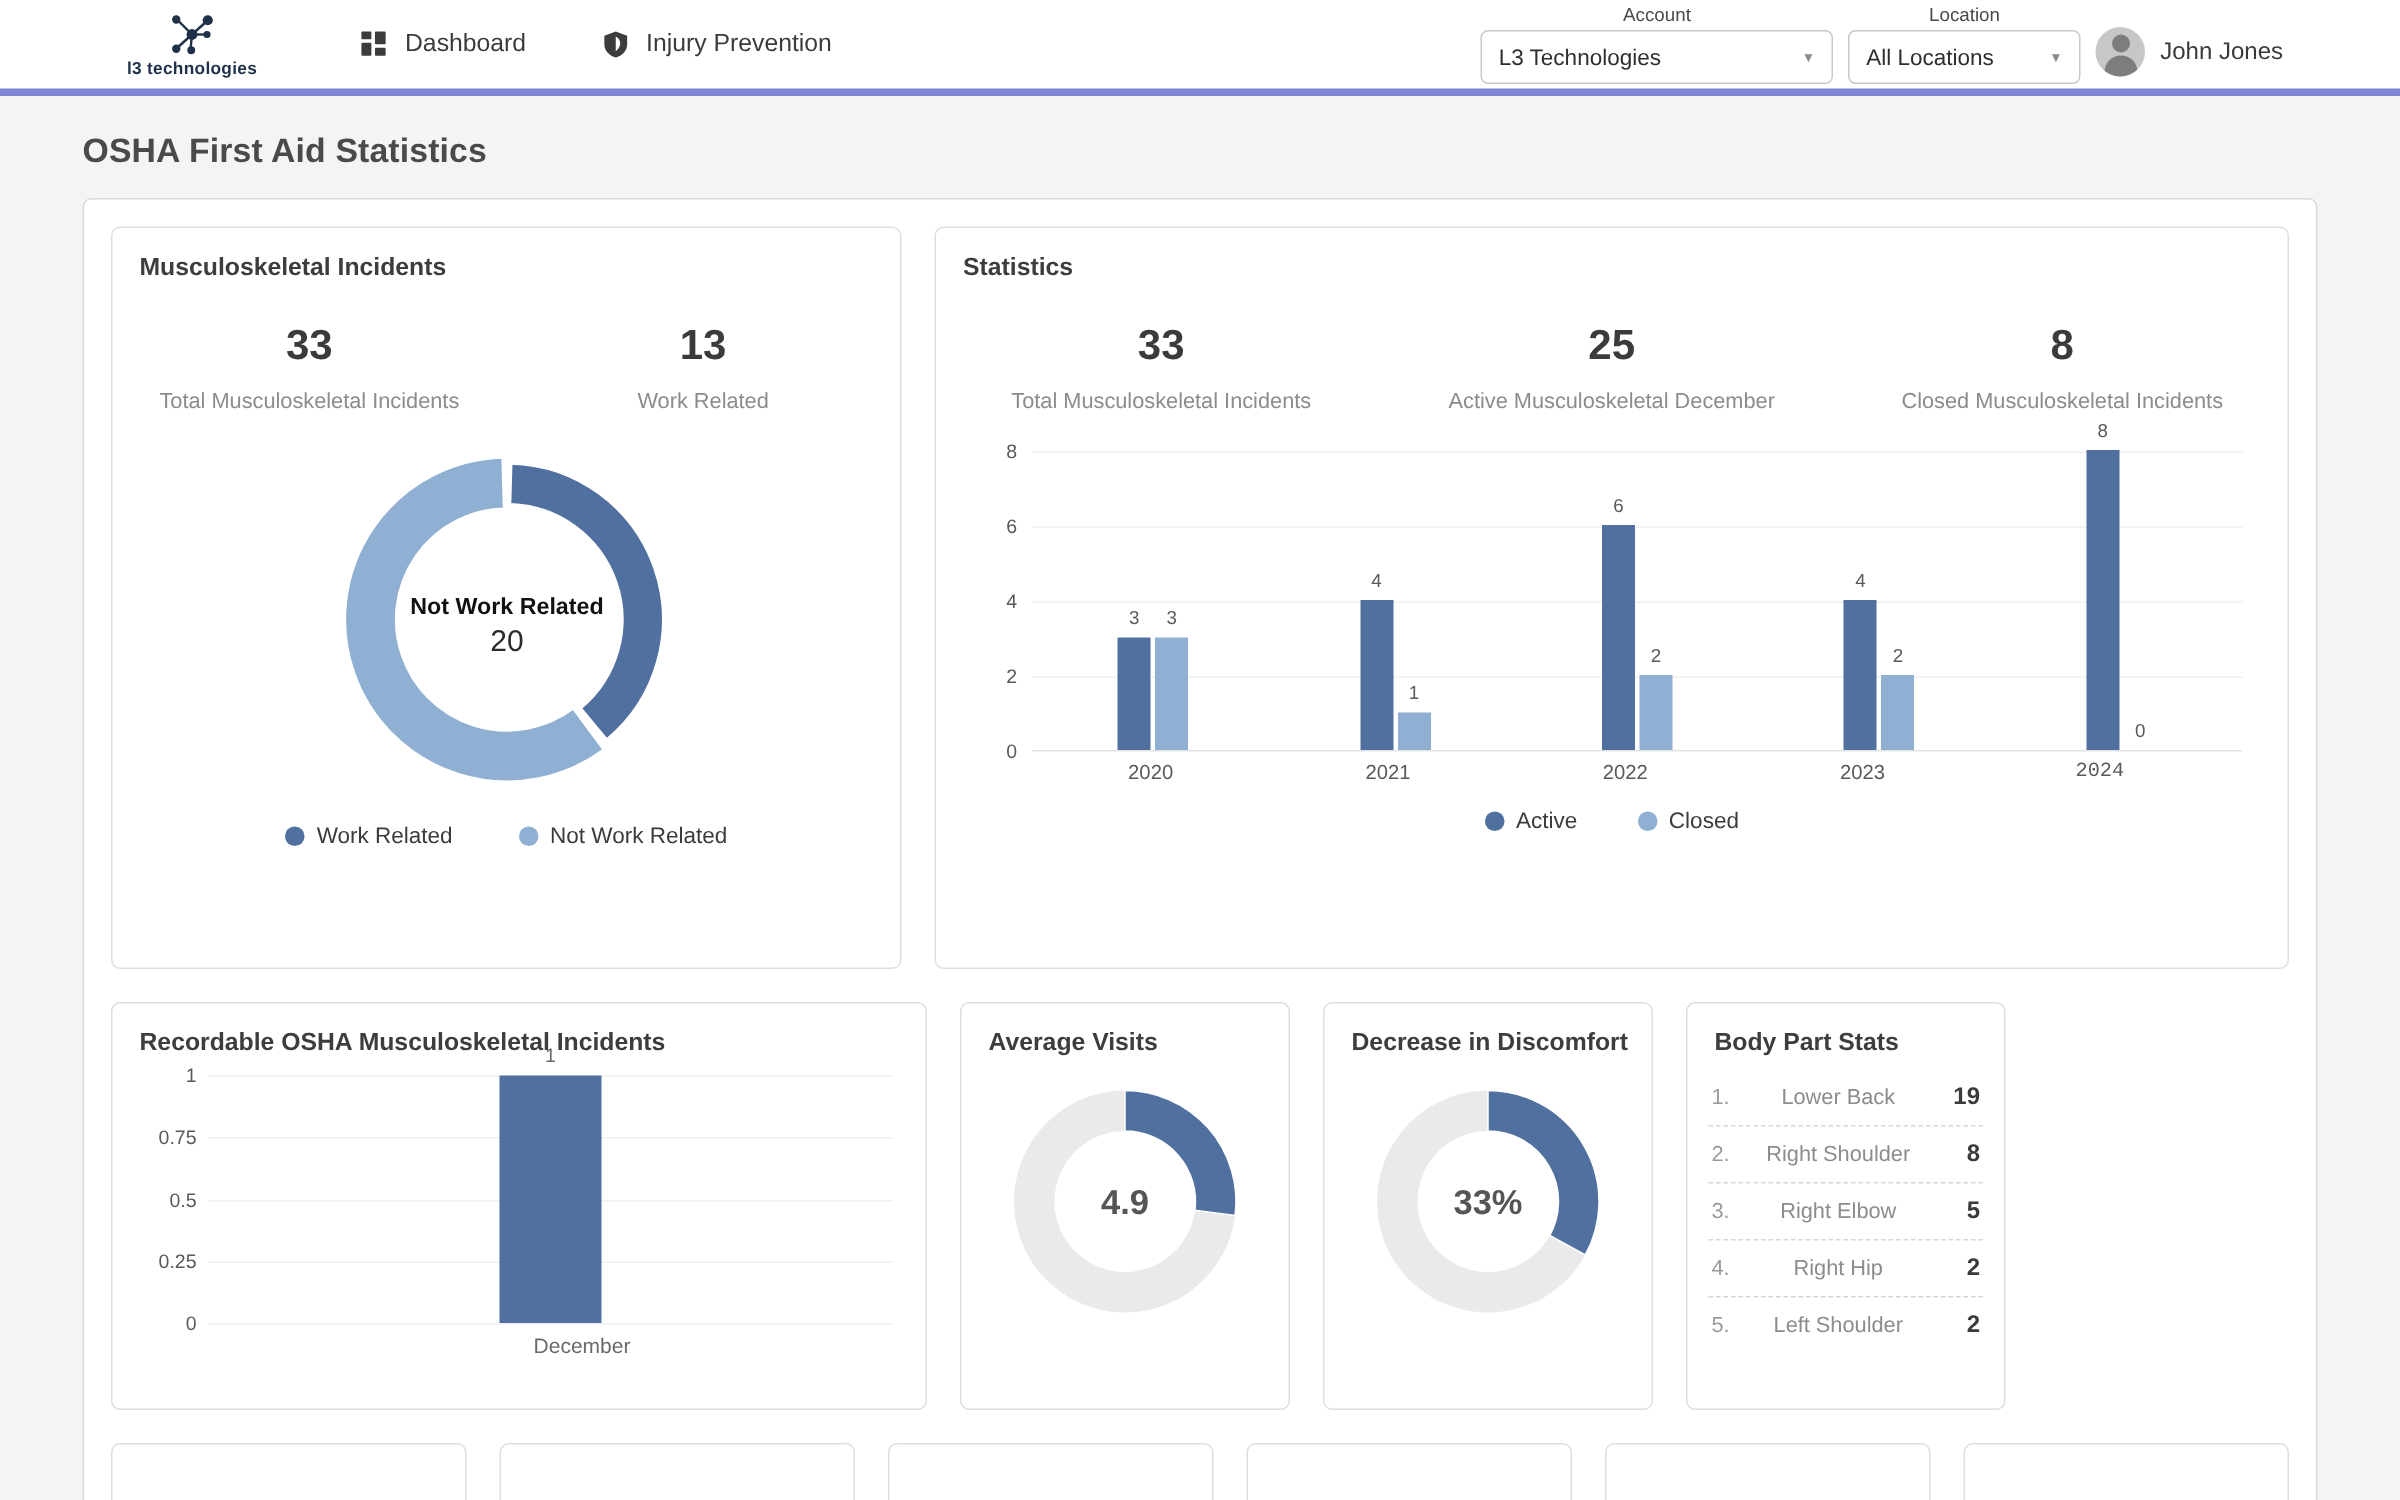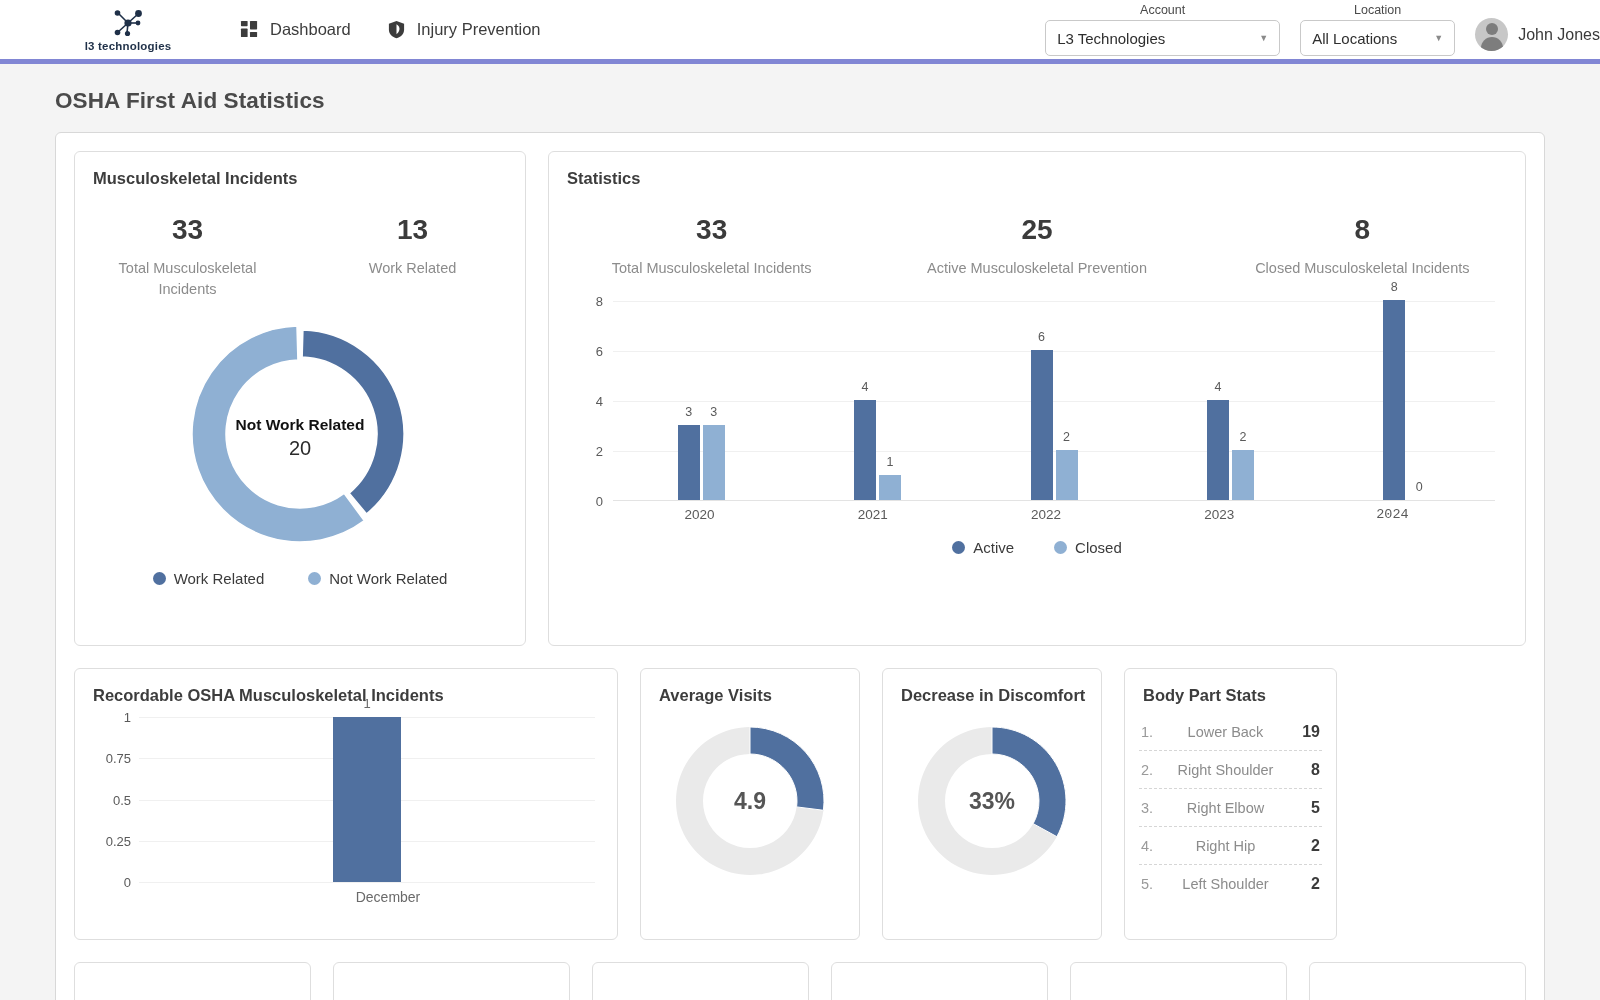--- a/index.html
+++ b/index.html
@@ -39,39 +39,40 @@
     font-size: 11.5px;
     font-weight: bold;
     color: #1f3048;
     letter-spacing: .2px;
     margin-top: 2px;
   }
   .nav {
     display: flex;
     align-items: flex-end;
     margin-left: 42px;
-    gap: 36px;
+    gap: 50px;
   }
   .nav-item {
     display: flex;
     align-items: center;
     gap: 11px;
     cursor: pointer;
   }
   .nav-item .nav-ico { width: 19px; height: 19px; display:block; }
   .nav-label {
     font-size: 16.5px;
     color: #3c3c3c;
     font-weight: 500;
   }
   .header-right {
     margin-left: auto;
     display: flex;
     align-items: flex-end;
-    gap: 20px;
+    gap: 10px;
+    padding-right: 78px;
   }
   .select-wrap { position: relative; display:flex; flex-direction:column; }
   .select-label {
     font-size: 12.5px;
     color: #4a4a4a;
     text-align: center;
     margin-bottom: 3px;
   }
   .select-box {
     height: 36px;
@@ -151,21 +152,21 @@
     font-size: 16.5px;
     font-weight: bold;
     color: #3d3d3d;
     padding: 17px 0 0 18px;
   }
   .row1 { display: flex; gap: 22px; height: 495px; }
   .row2 { display: flex; gap: 22px; height: 272px; margin-top: 22px; }
   .row3 { display: flex; gap: 22px; height: 60px; margin-top: 22px; }
 
   
-  #msk-card { width: 452px; flex: none; }
+  #msk-card { width: 527px; flex: none; }
   .kpi-row { display: flex; margin-top: 26px; }
   .kpi { flex: 1; text-align: center; padding: 0 14px; }
   .kpi-val { font-size: 28px; font-weight: bold; color: #3b3b3b; }
   .kpi-lbl { font-size: 14.5px; color: #8c8c8c; margin-top: 12px; line-height: 1.45; }
   .donut-wrap { display:flex; justify-content:center; margin-top: 18px; }
   .legend {
     display: flex; justify-content: center; gap: 44px;
     margin-top: 20px;
   }
   .legend-item { display:flex; align-items:center; gap: 8px; }
@@ -371,21 +372,21 @@
 
     <div class="card" id="stats-card">
       <div class="card-title">Statistics</div>
       <div class="kpi-row">
         <div class="kpi">
           <div class="kpi-val">33</div>
           <div class="kpi-lbl">Total Musculoskeletal Incidents</div>
         </div>
         <div class="kpi">
           <div class="kpi-val">25</div>
-          <div class="kpi-lbl">Active Musculoskeletal Prevention</div>
+          <div class="kpi-lbl">Active Musculoskeletal December</div>
         </div>
         <div class="kpi">
           <div class="kpi-val">8</div>
           <div class="kpi-lbl">Closed Musculoskeletal Incidents</div>
         </div>
       </div>
       <div class="chart-area">
         <div class="ylabels" id="stats-ylabels">
             <div class="ylabel" style="top: 200px;">0</div>
             <div class="ylabel" style="top: 150px;">2</div>

